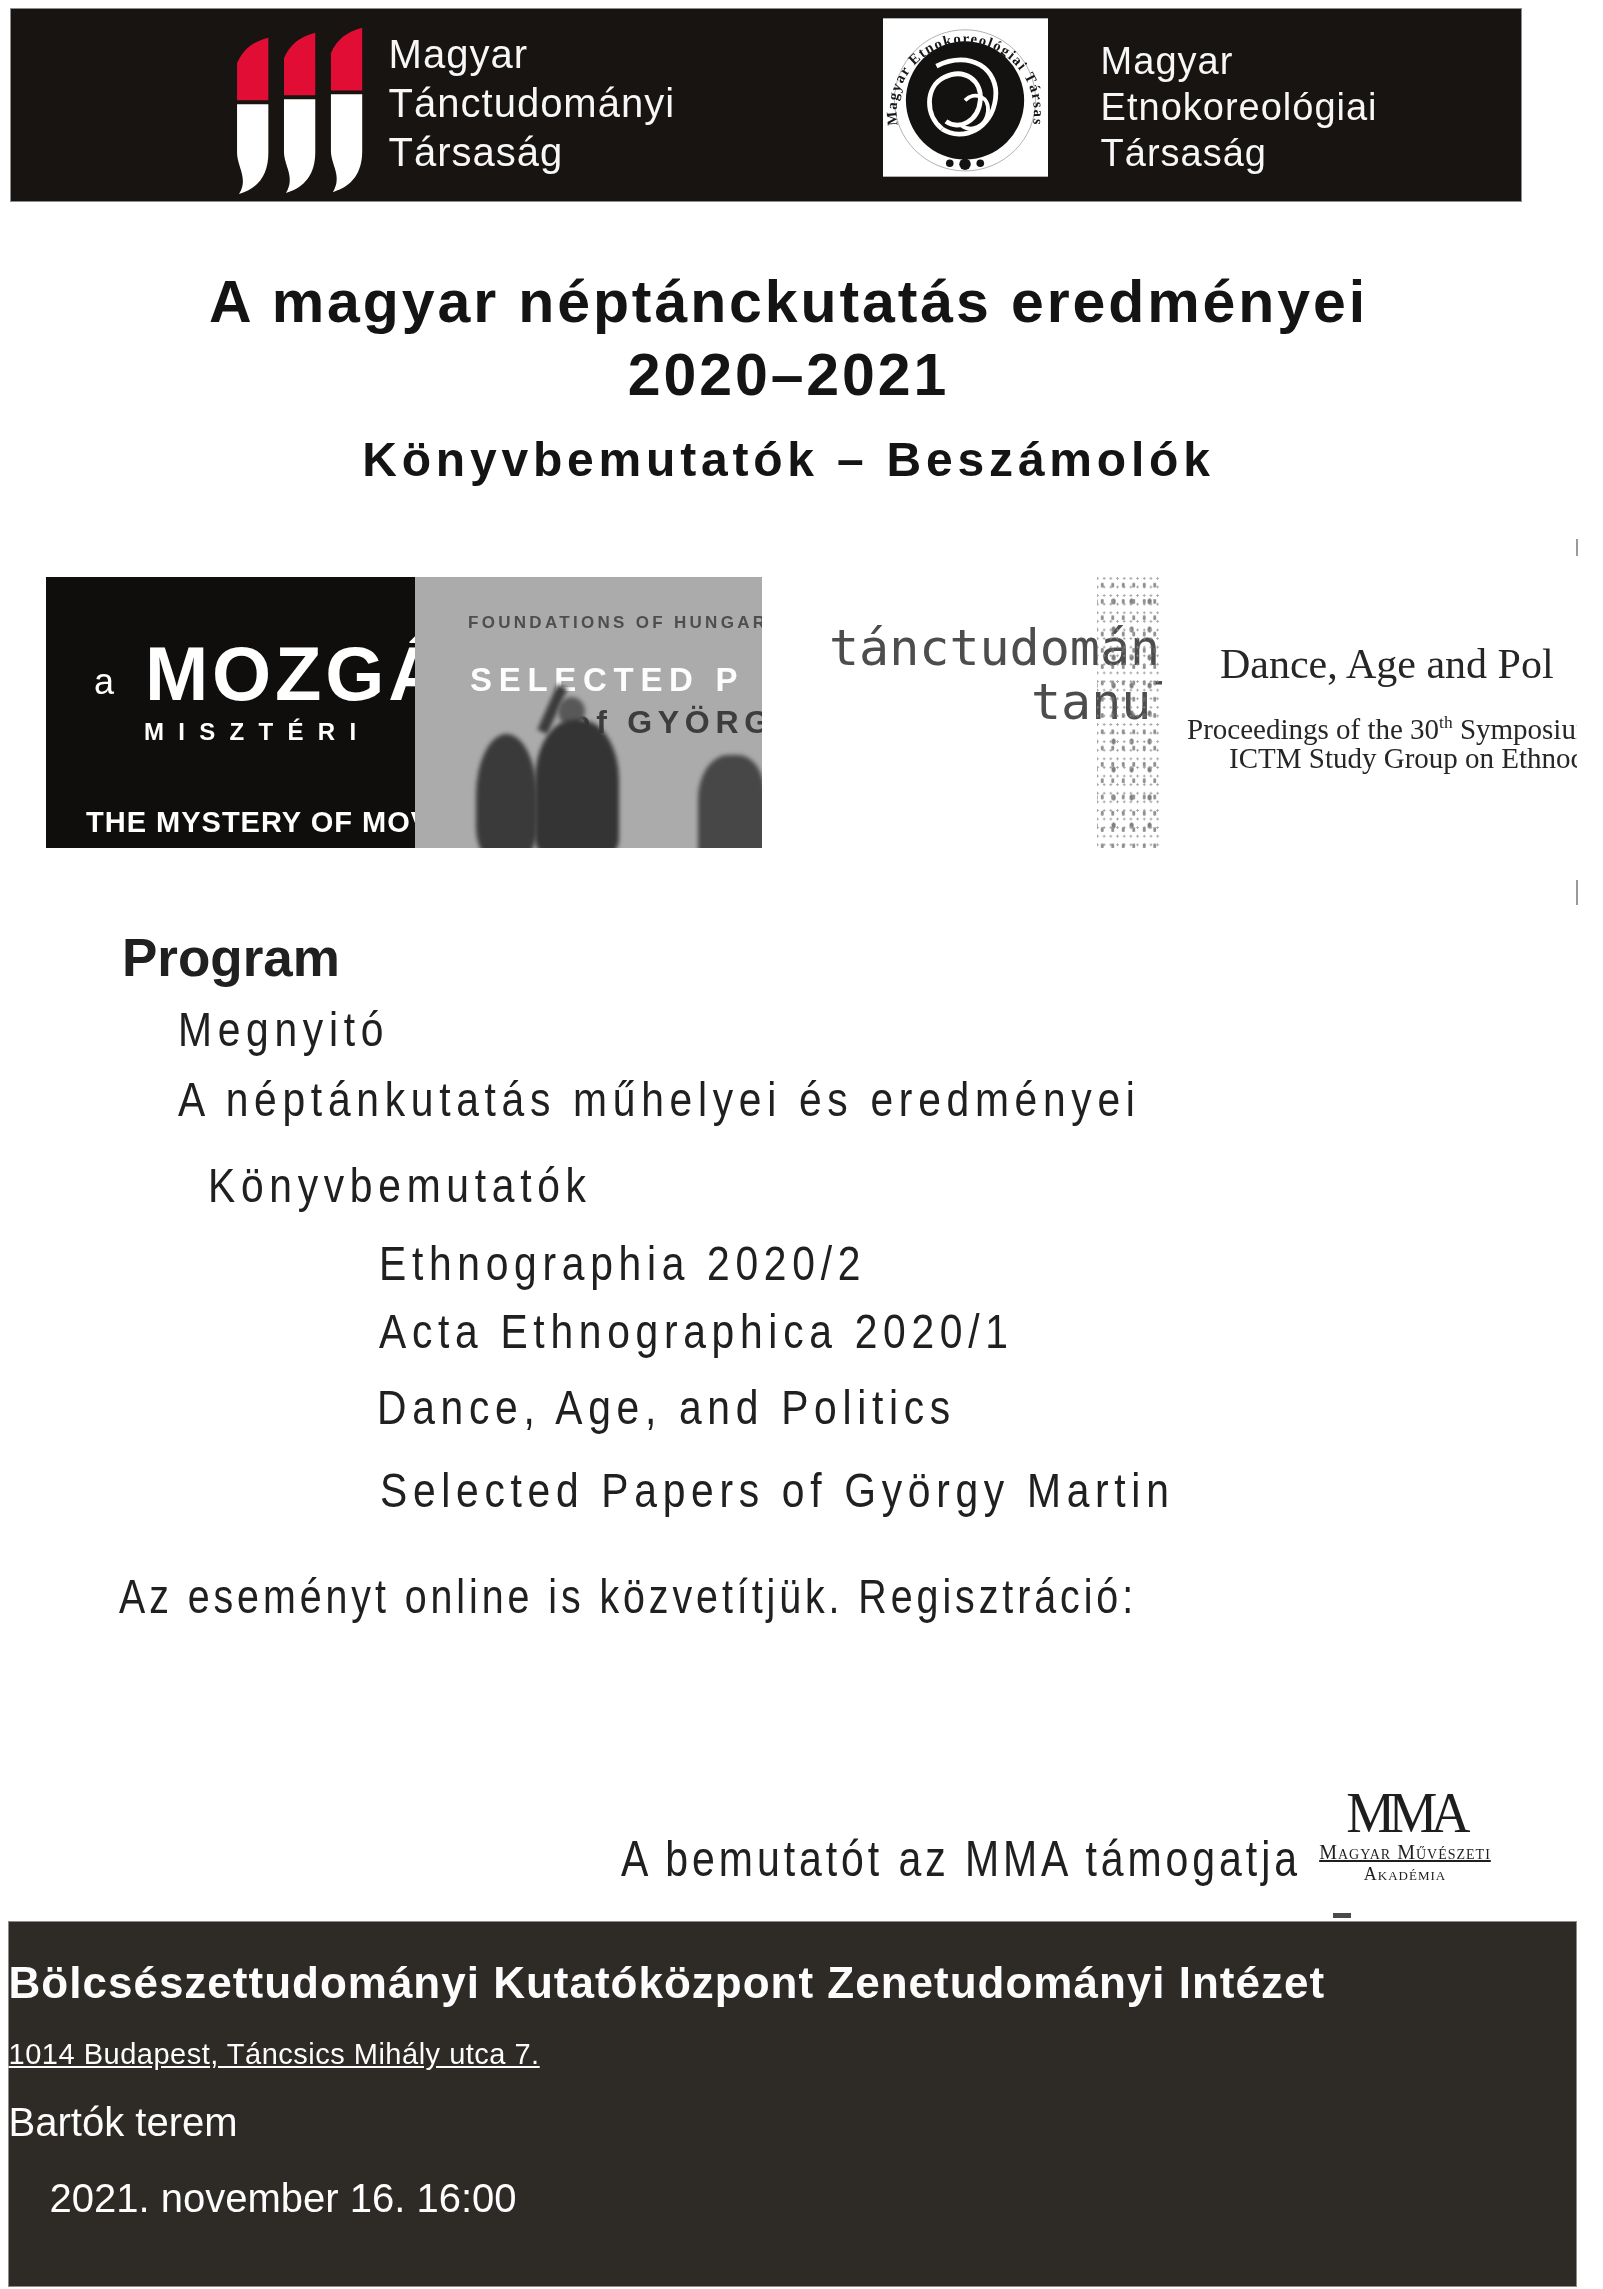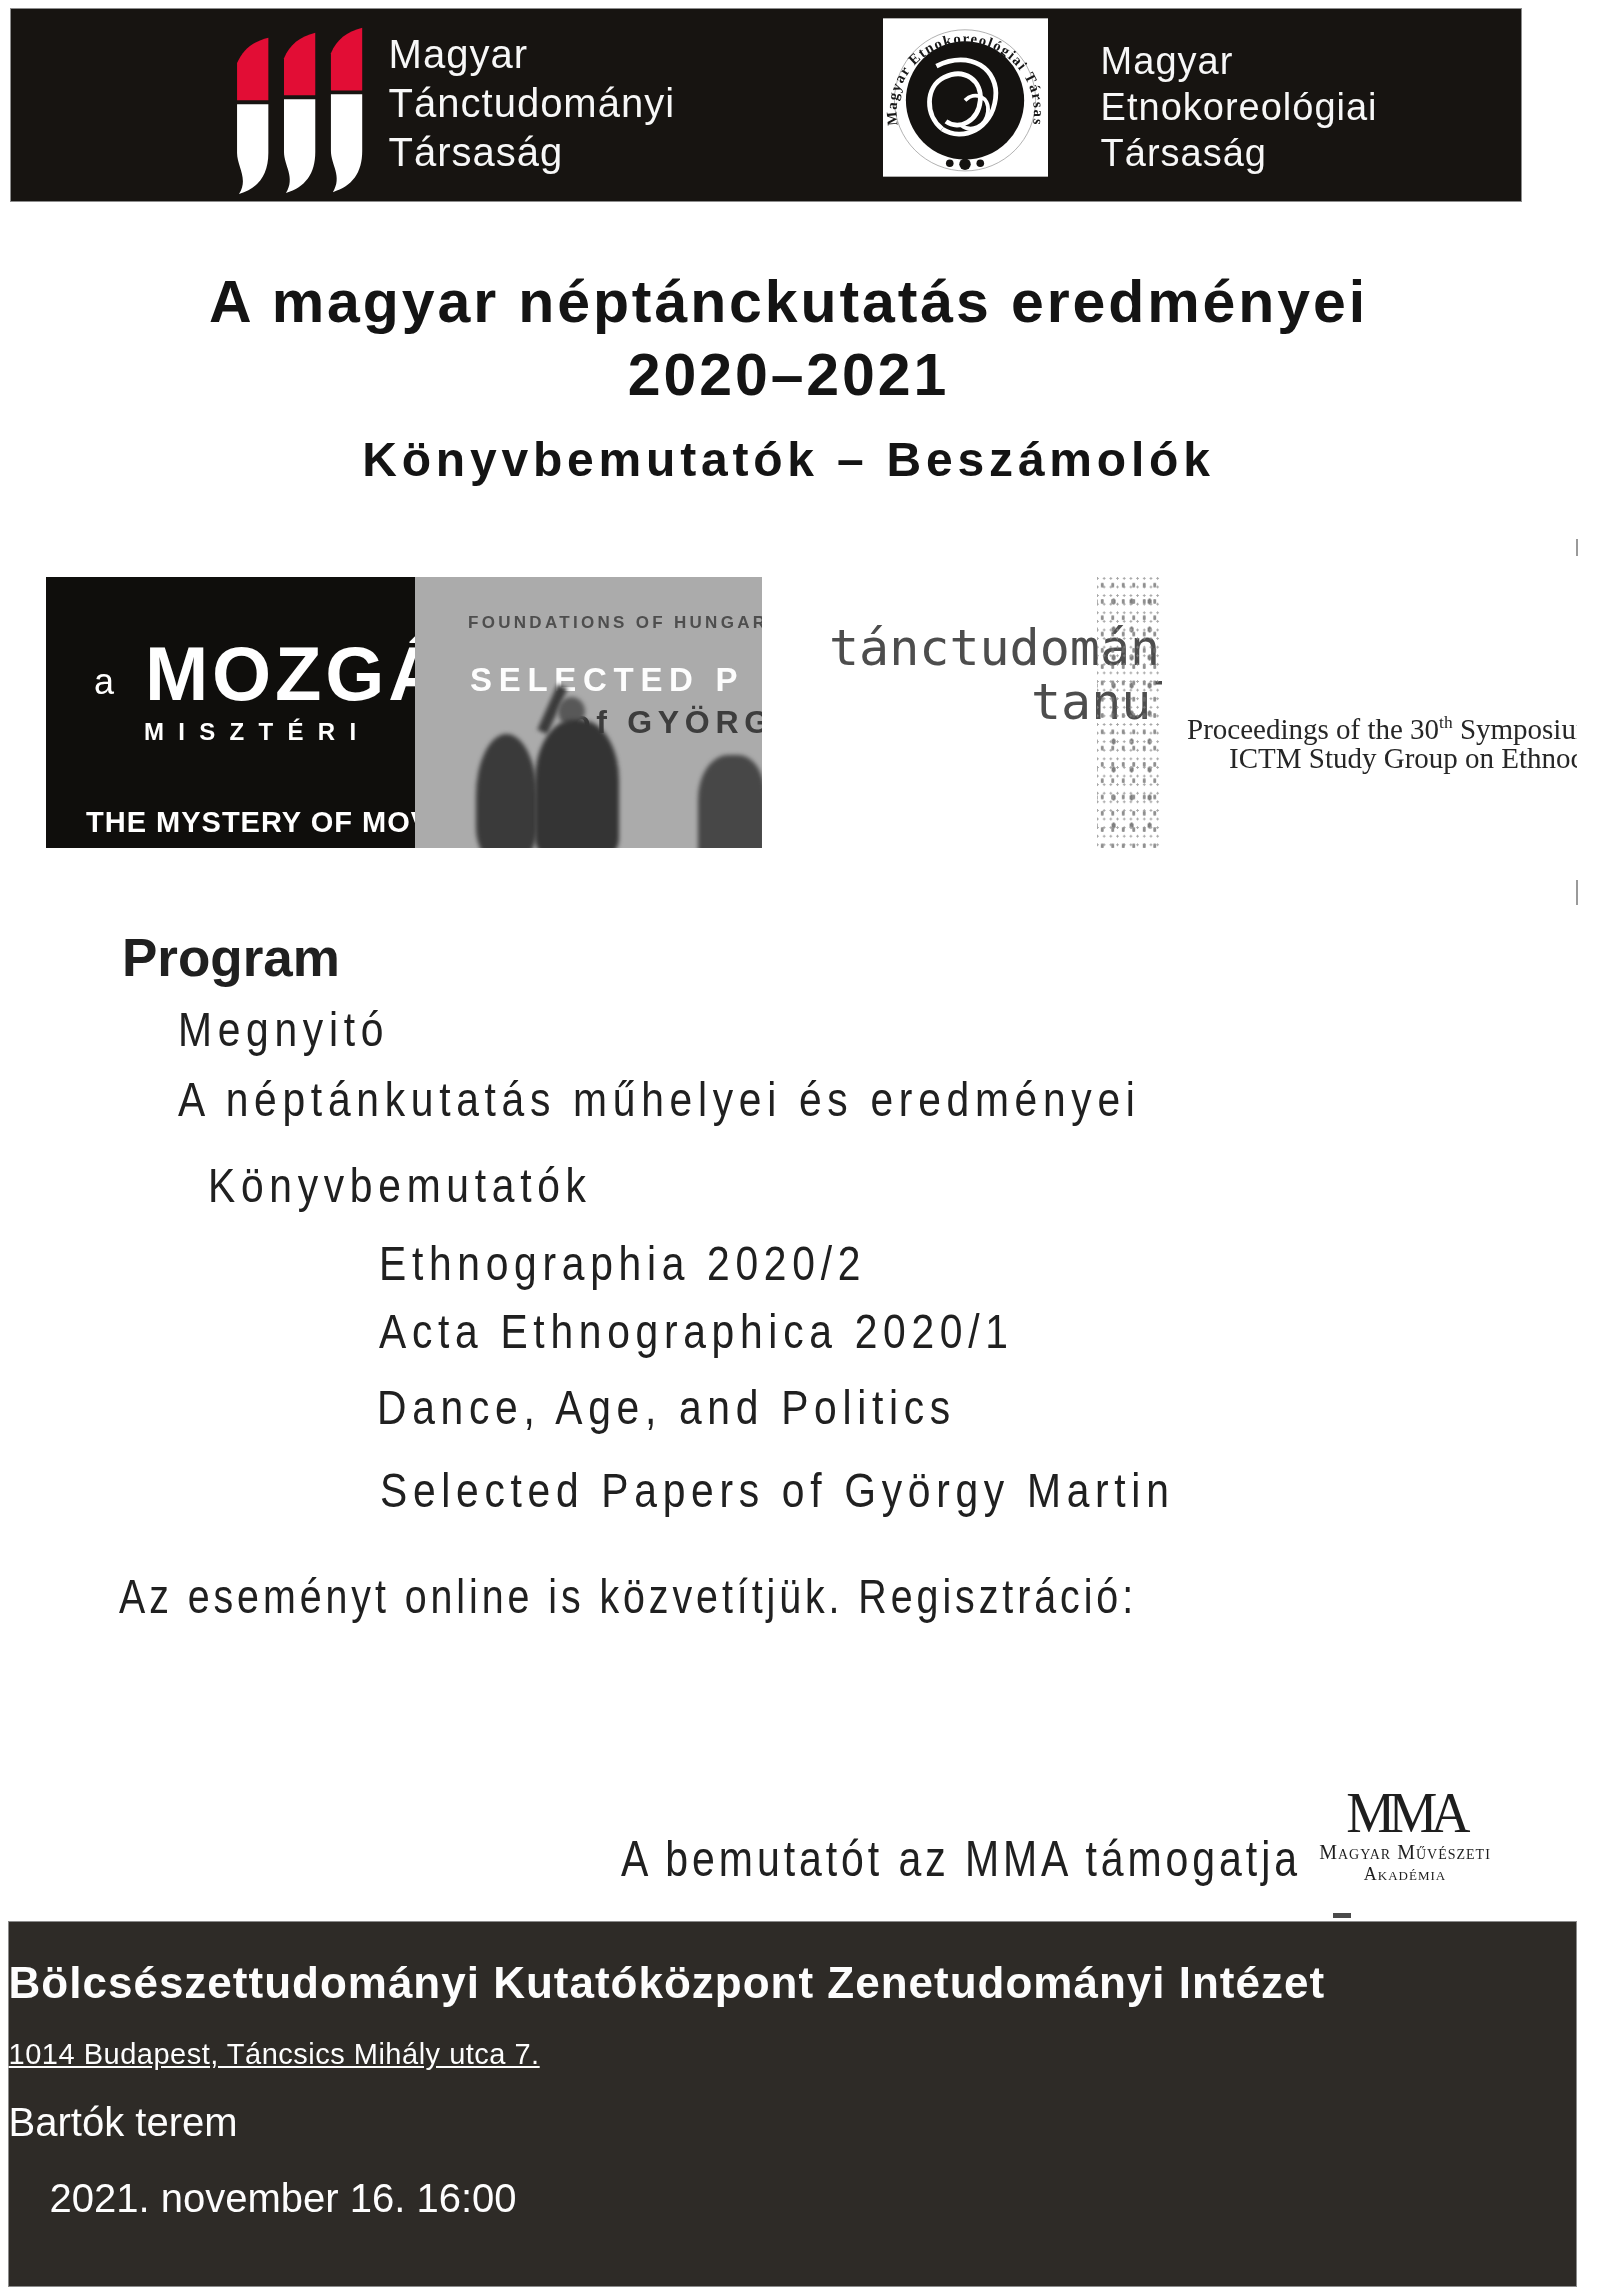--- a/index.html
+++ b/index.html
@@ -85,21 +85,21 @@
   .p-b4 { left:380px; top:1463px; }
   .p-online { left:119px; top:1569px; }
   .p-online .cnd { letter-spacing:4.8px; transform:scaleX(0.82); }
 
   
   .sponsor-text { left:621px; top:1830px; font-size:50px; }
   .sponsor-text .cnd { letter-spacing:4.8px; transform:scaleX(0.82); }
   .mma { position:absolute; left:1300px; top:1784px; width:210px; text-align:center;
          font-family:"Liberation Serif", serif; color:#1e1e1e; }
   .mma-mono { font-size:55px; letter-spacing:-6.7px; transform:scaleY(1.05); transform-origin:50% 0; line-height:55px; }
-  .mma-l1 { font-variant:small-caps; font-size:20px; letter-spacing:1px; margin-top:1.9px; }
+  .mma-l1 { font-variant:small-caps; font-size:20px; letter-spacing:1px; margin-top:1.9px;text-decoration:underline; }
   .mma-l2 { font-variant:small-caps; font-size:18px; letter-spacing:1px; }
   .pre-footer-dash { position:absolute; left:1333px; top:1913px; width:18px; height:4.8px; background:#4a4a4a; }
 
   
   .footer {
     position:absolute; left:7.6px; top:1921px; width:1569px; height:366px;
     background:#2e2b27; border:1px solid #8b8b8b; color:#fdfdfd;
   }
   .footer > div { position:absolute; left:0; right:0; text-align:left; white-space:nowrap; }
   .f-inst { top:36px;  font-size:44px; font-weight:700; letter-spacing:1px; }
@@ -186,20 +186,21 @@
       <div class="blob blob-viol"></div>
     </div>
 
     <div class="cover cover3">
       <div class="c3-1">tánctudomány</div>
       <div class="c3-2">tanul</div>
       <div class="speckles"></div>
     </div>
 
     <div class="cover cover4">
+      <div class="c4-t">Dance, Age and Pol</div>
       <div class="c4-s1"><span>Proceedings of the 30</span><sup>th</sup><span> Symposiun</span></div>
       <div class="c4-s2">ICTM Study Group on Ethnochor</div>
     </div>
   </div>
   <div class="edge-mark m1"></div>
   <div class="edge-mark m2"></div>
 
   <div class="pline prog-head">Program</div>
 
   <div class="pline p-megnyito">

